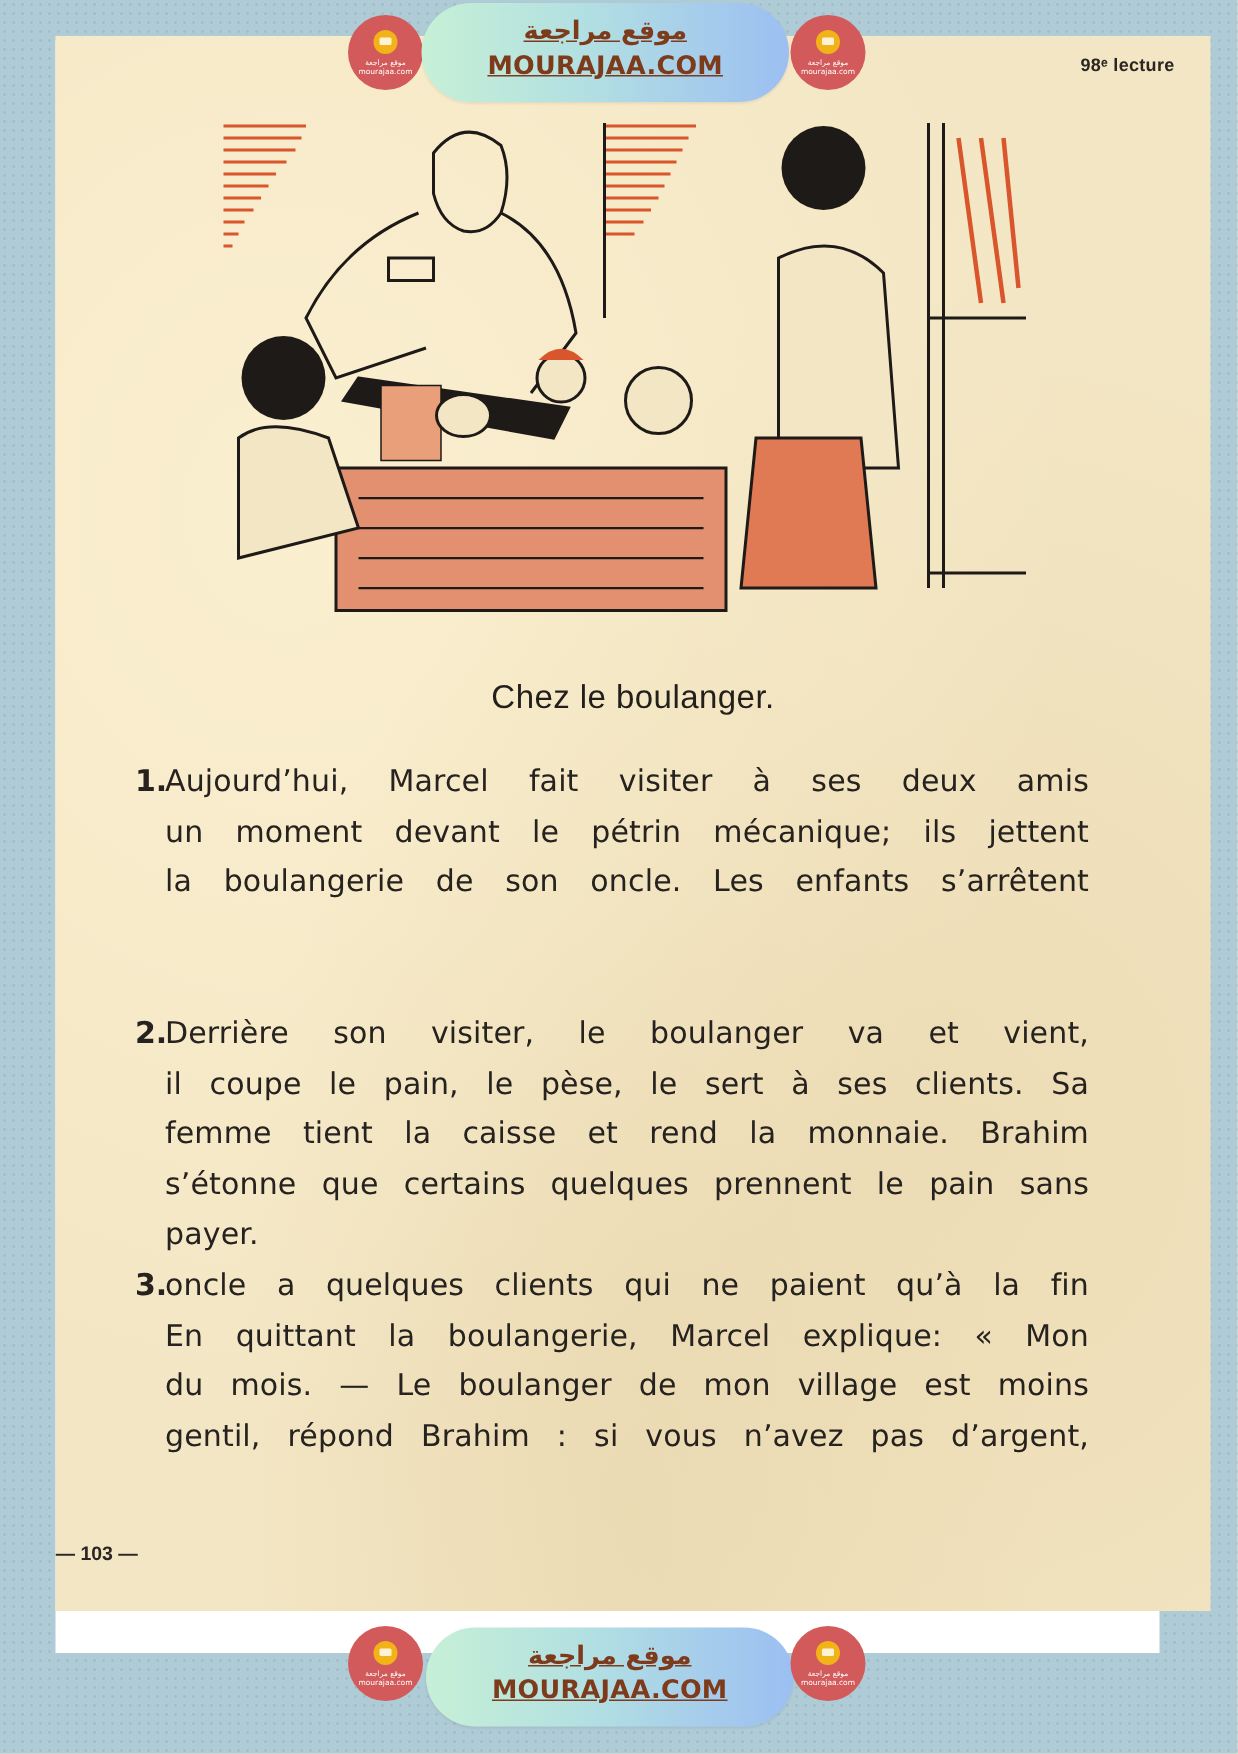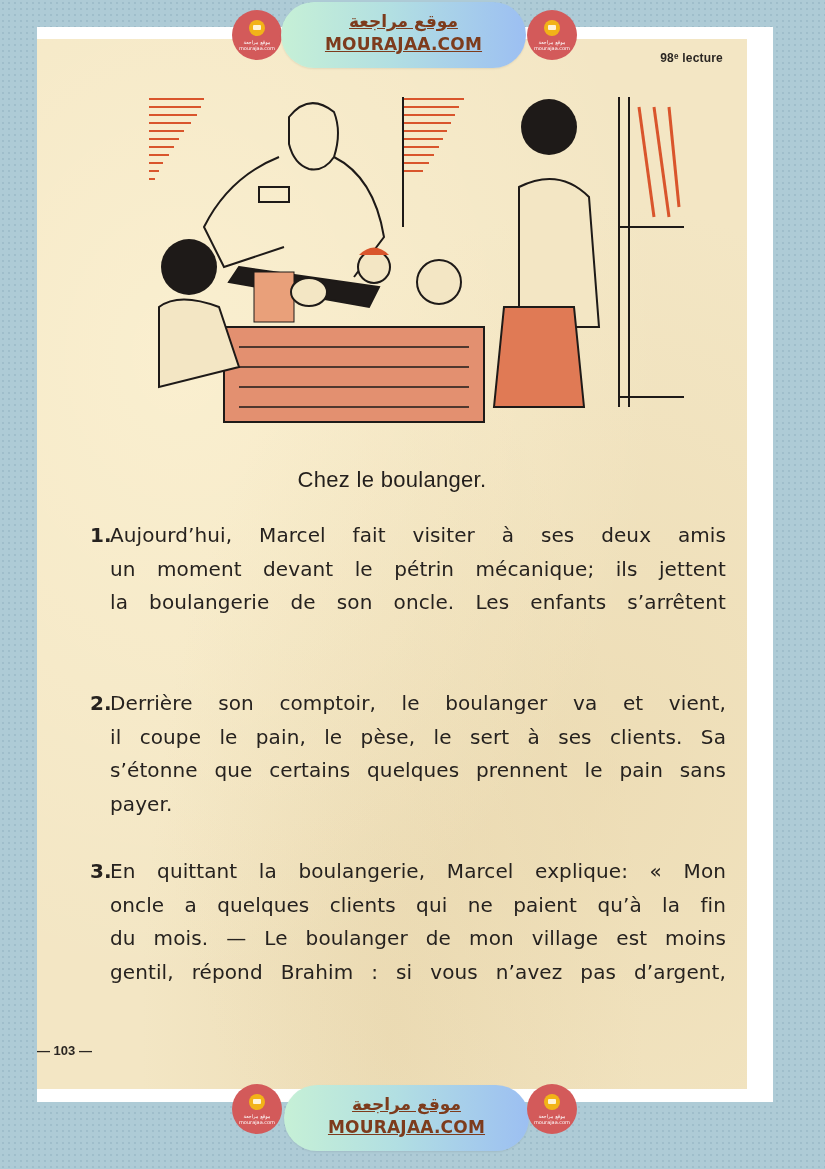--- a/index.html
+++ b/index.html
@@ -8,21 +8,21 @@
     background-color: #aecbd6;
     background-image: radial-gradient(rgba(140,175,190,0.45) 0.8px, transparent 1px);
     background-size: 6px 6px;
     font-family: "DejaVu Sans", sans-serif;
   }
   .card {
     position: absolute; left: 37px; top: 27px; width: 736px; height: 1075px;
     background: #ffffff;
   }
   .scan {
-    position: absolute; left: 37px; top: 39px; width: 710px; height: 1050px;
+    position: absolute; left: 37px; top: 24px; width: 770px; height: 1050px;
     background: #f3e6c4;
     background-image:
       radial-gradient(ellipse at 20% 30%, rgba(255,245,215,0.6), transparent 60%),
       radial-gradient(ellipse at 80% 70%, rgba(230,210,165,0.45), transparent 55%),
       radial-gradient(ellipse at 50% 95%, rgba(225,205,160,0.4), transparent 50%);
     overflow: hidden;
   }
   .lecture-label {
     position: absolute; right: 24px; top: 12px;
     font-family: "Liberation Sans", sans-serif; font-weight: bold;
@@ -179,32 +179,33 @@
     <div class="lines">
       <span class="line">Aujourd’hui, Marcel fait visiter à ses deux amis</span>
       <span class="line">un moment devant le pétrin mécanique; ils jettent</span>
       <span class="line">la boulangerie de son oncle. Les enfants s’arrêtent</span>
     </div>
   </div>
 
   <div class="para p2">
     <span class="num">2.</span>
     <div class="lines">
-      <span class="line">Derrière son comptoir, le boulanger va et vient,</span>
+      <span class="line">Derrière son visiter, le boulanger va et vient,</span>
       <span class="line">il coupe le pain, le pèse, le sert à ses clients. Sa</span>
+      <span class="line">femme tient la caisse et rend la monnaie. Brahim</span>
       <span class="line">s’étonne que certains quelques prennent le pain sans</span>
       <span class="line last">payer.</span>
     </div>
   </div>
 
   <div class="para p3">
     <span class="num">3.</span>
     <div class="lines">
+      <span class="line">oncle a quelques clients qui ne paient qu’à la fin</span>
       <span class="line">En quittant la boulangerie, Marcel explique: « Mon</span>
-      <span class="line">oncle a quelques clients qui ne paient qu’à la fin</span>
       <span class="line">du mois. — Le boulanger de mon village est moins</span>
       <span class="line">gentil, répond Brahim : si vous n’avez pas d’argent,</span>
     </div>
   </div>
 
   <div class="page-num">— 103 —</div>
 </div>
 
 <div class="logo logo-tl">
   <span class="badge"></span>

